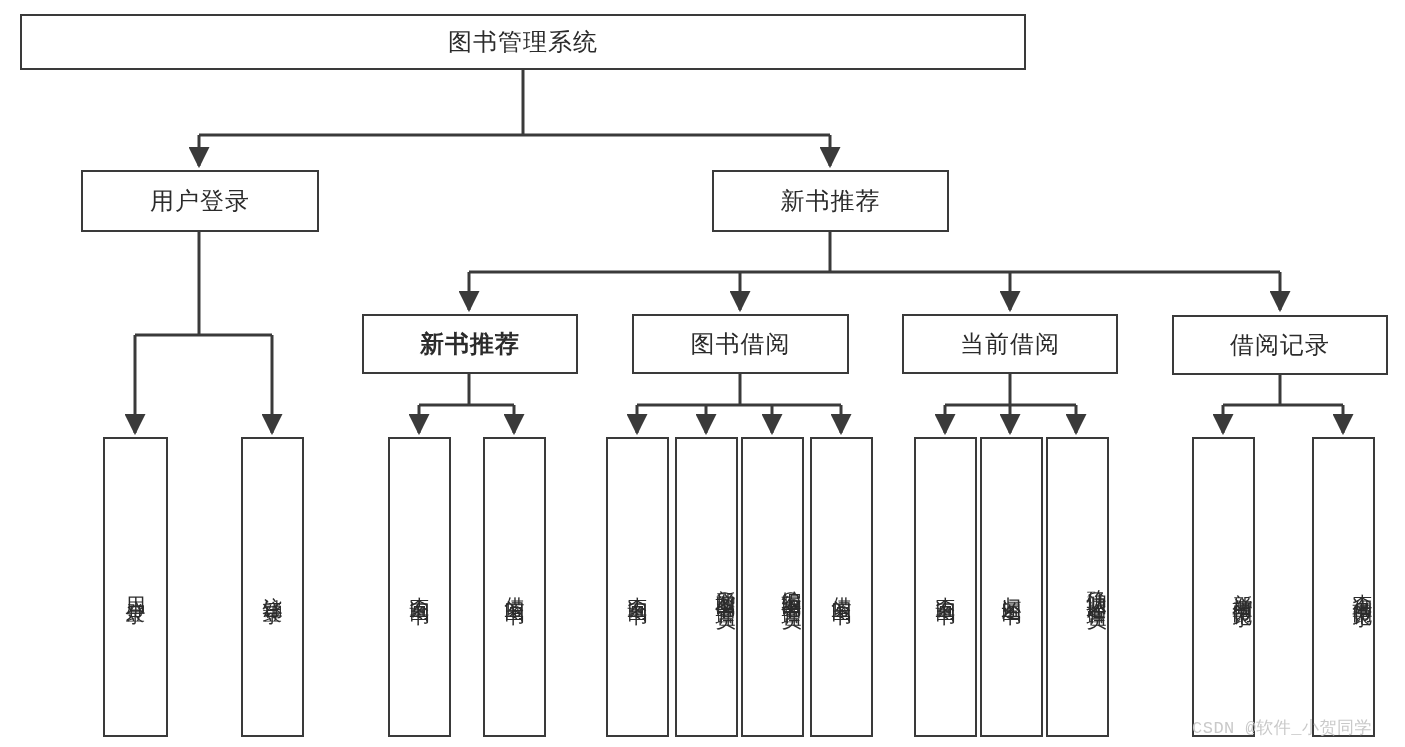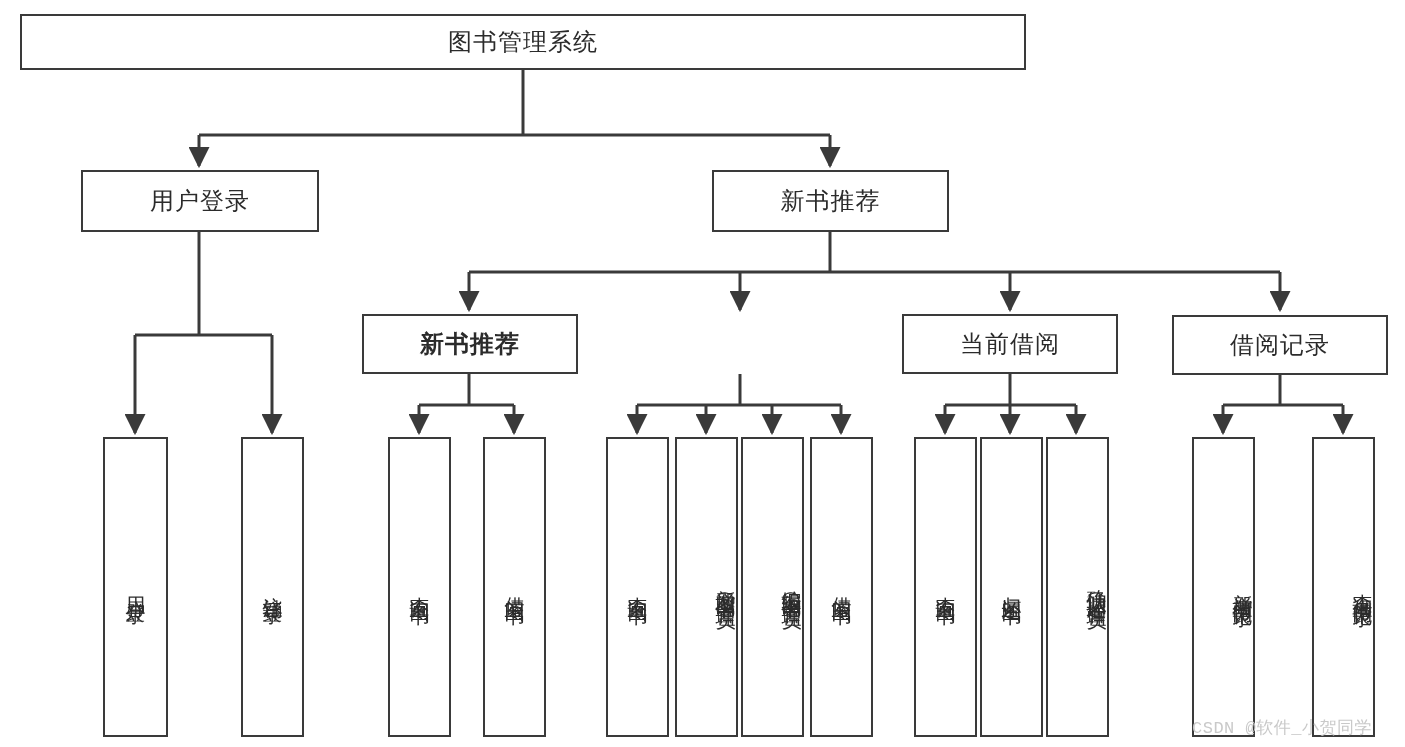--- a/index.html
+++ b/index.html
@@ -116,20 +116,21 @@
       <path d="M 1343 405 L 1343 433" marker-end="url(#arrow)"></path>
     </g>
   </svg>
 
   <div class="node horiz" style="left:20px; top:14px; width:1006px; height:56px;">图书管理系统</div>
 
   <div class="node horiz" style="left:81px; top:170px; width:238px; height:62px;">用户登录</div>
   <div class="node horiz" style="left:712px; top:170px; width:237px; height:62px;">新书推荐</div>
 
   <div class="node horiz" style="left:362px; top:314px; width:216px; height:60px;font-weight:bold;">新书推荐</div>
+  <div class="node horiz" style="left:632px; top:314px; width:217px; height:60px;">图书借阅</div>
   <div class="node horiz" style="left:902px; top:314px; width:216px; height:60px;">当前借阅</div>
   <div class="node horiz" style="left:1172px; top:315px; width:216px; height:60px;">借阅记录</div>
 
   <div class="node vert shift" style="left:103px; top:437px; width:65px; height:300px;">用户登录</div>
   <div class="node vert shift" style="left:241px; top:437px; width:63px; height:300px;">注销登录</div>
 
   <div class="node vert shift" style="left:388px; top:437px; width:63px; height:300px;">查询图书</div>
   <div class="node vert shift" style="left:483px; top:437px; width:63px; height:300px;">借阅图书</div>
 
   <div class="node vert shift" style="left:606px; top:437px; width:63px; height:300px;">查询图书</div>

